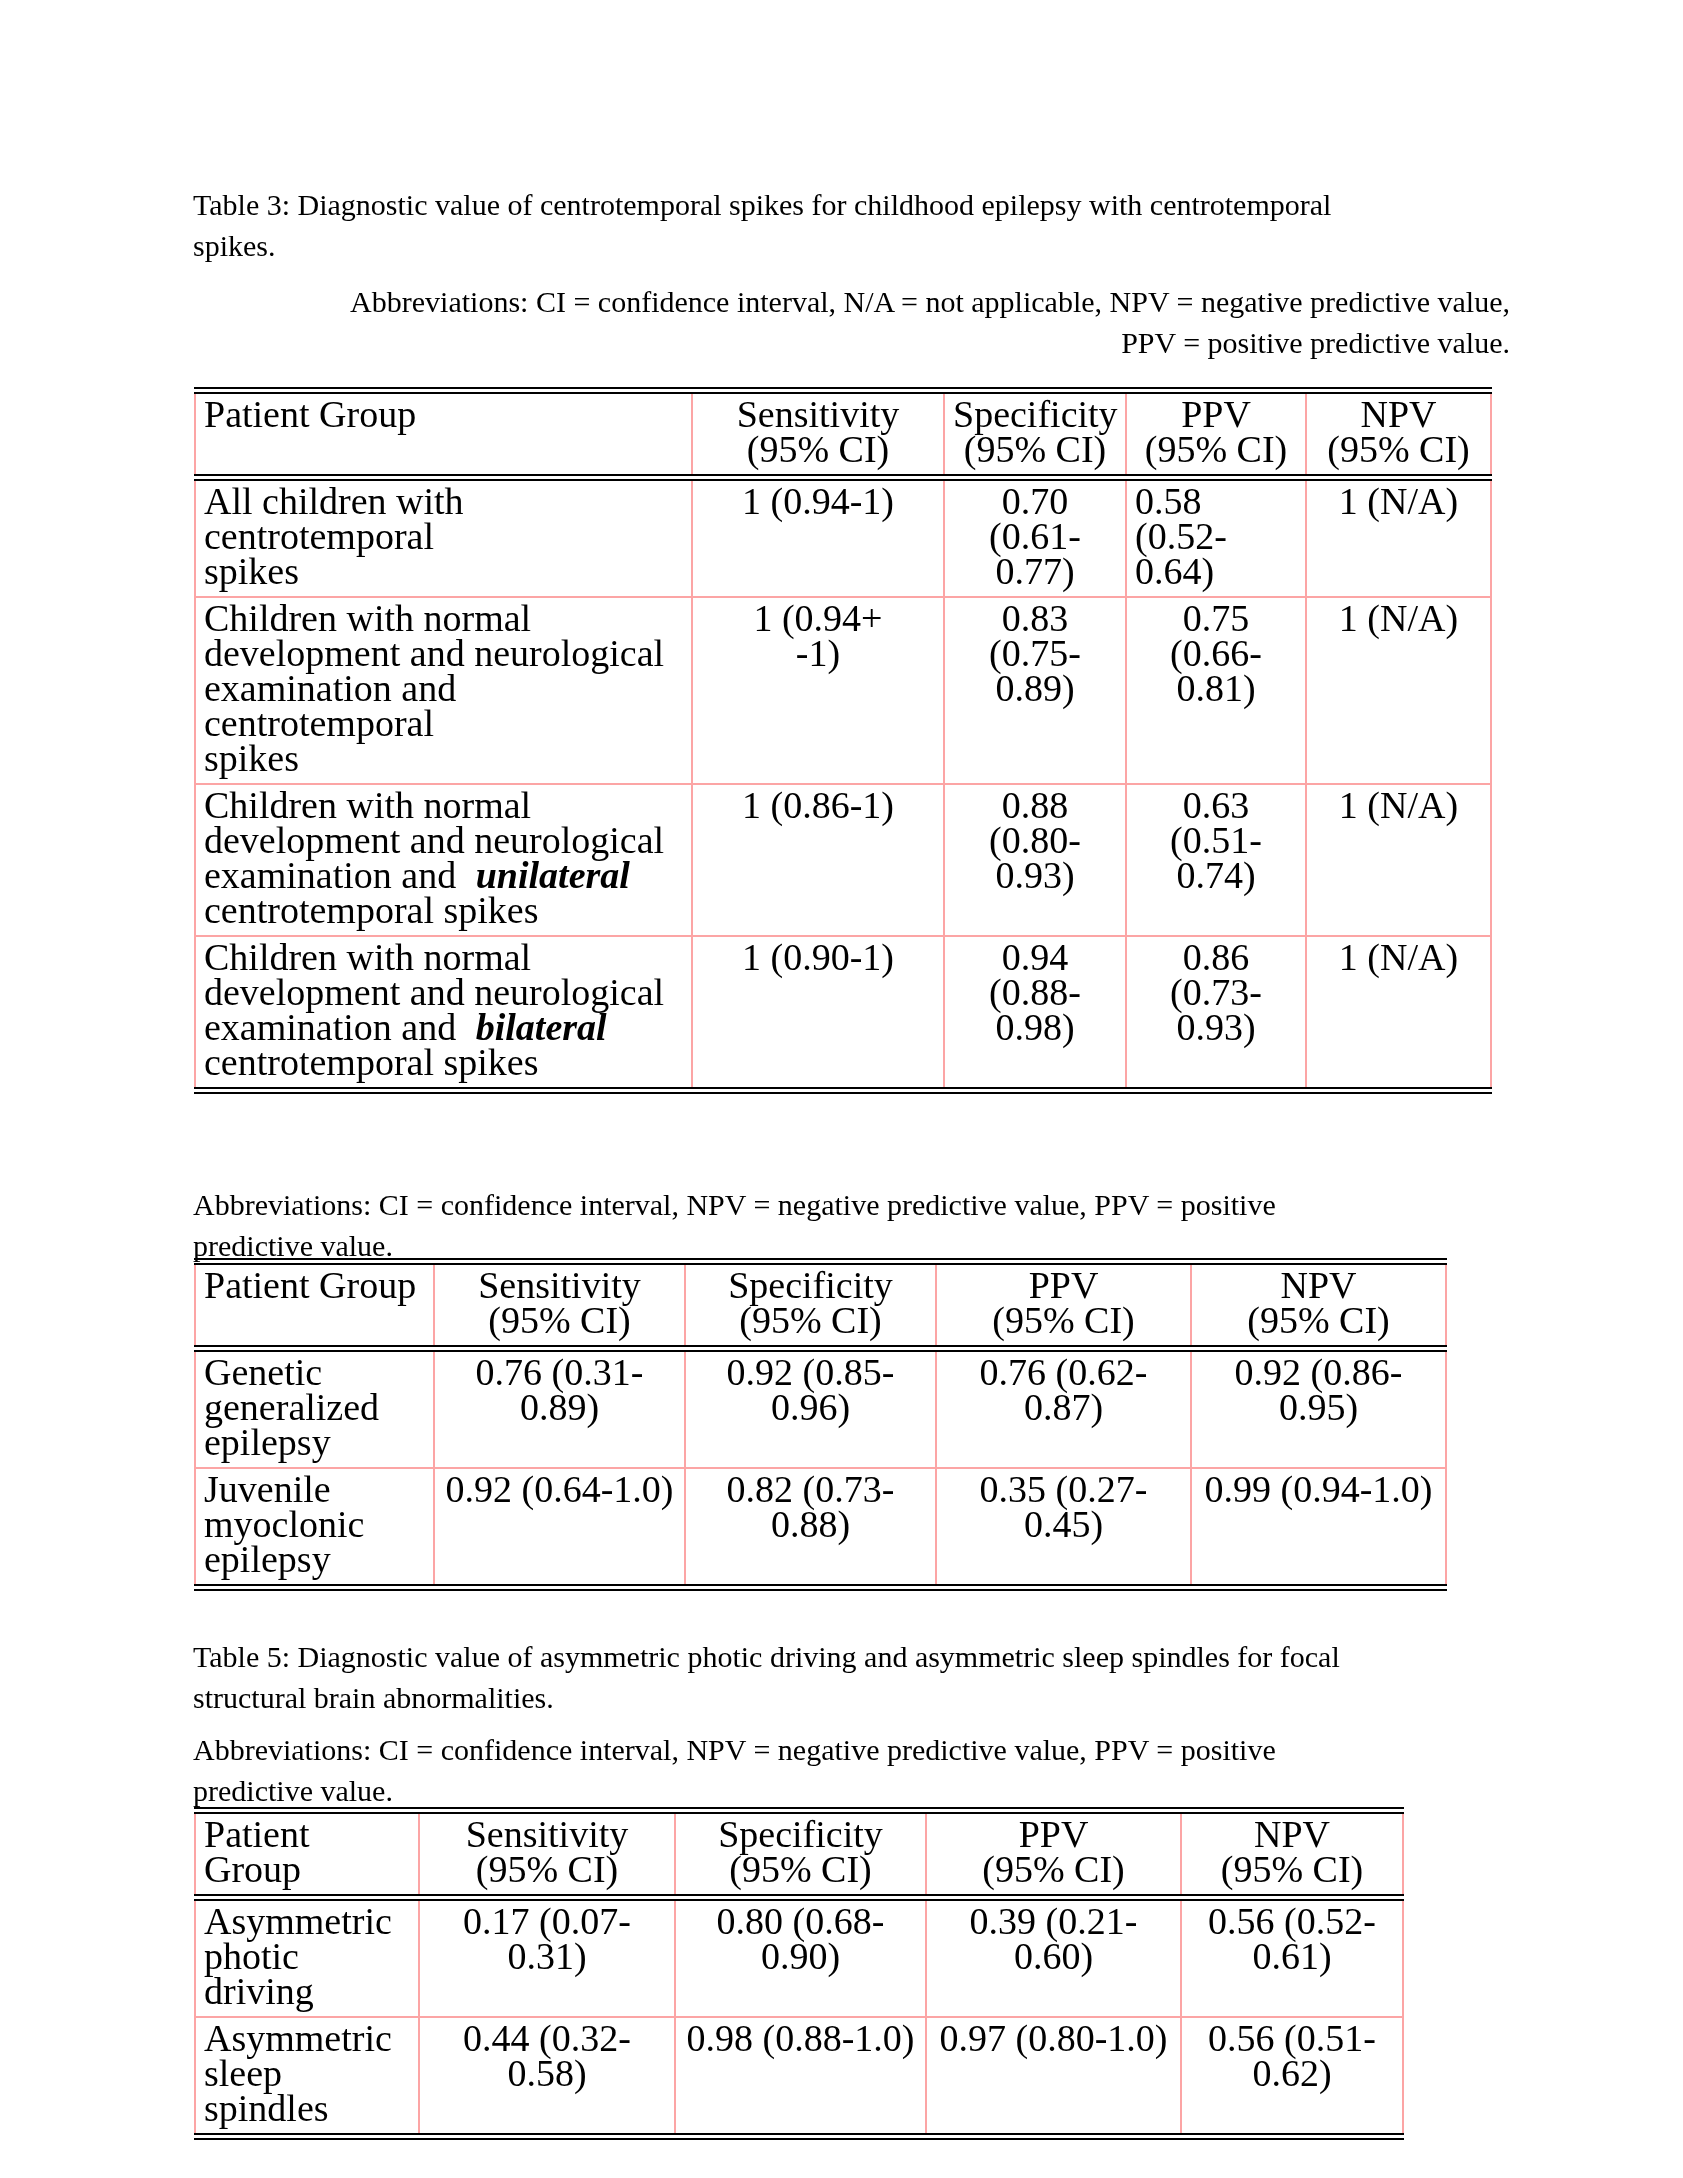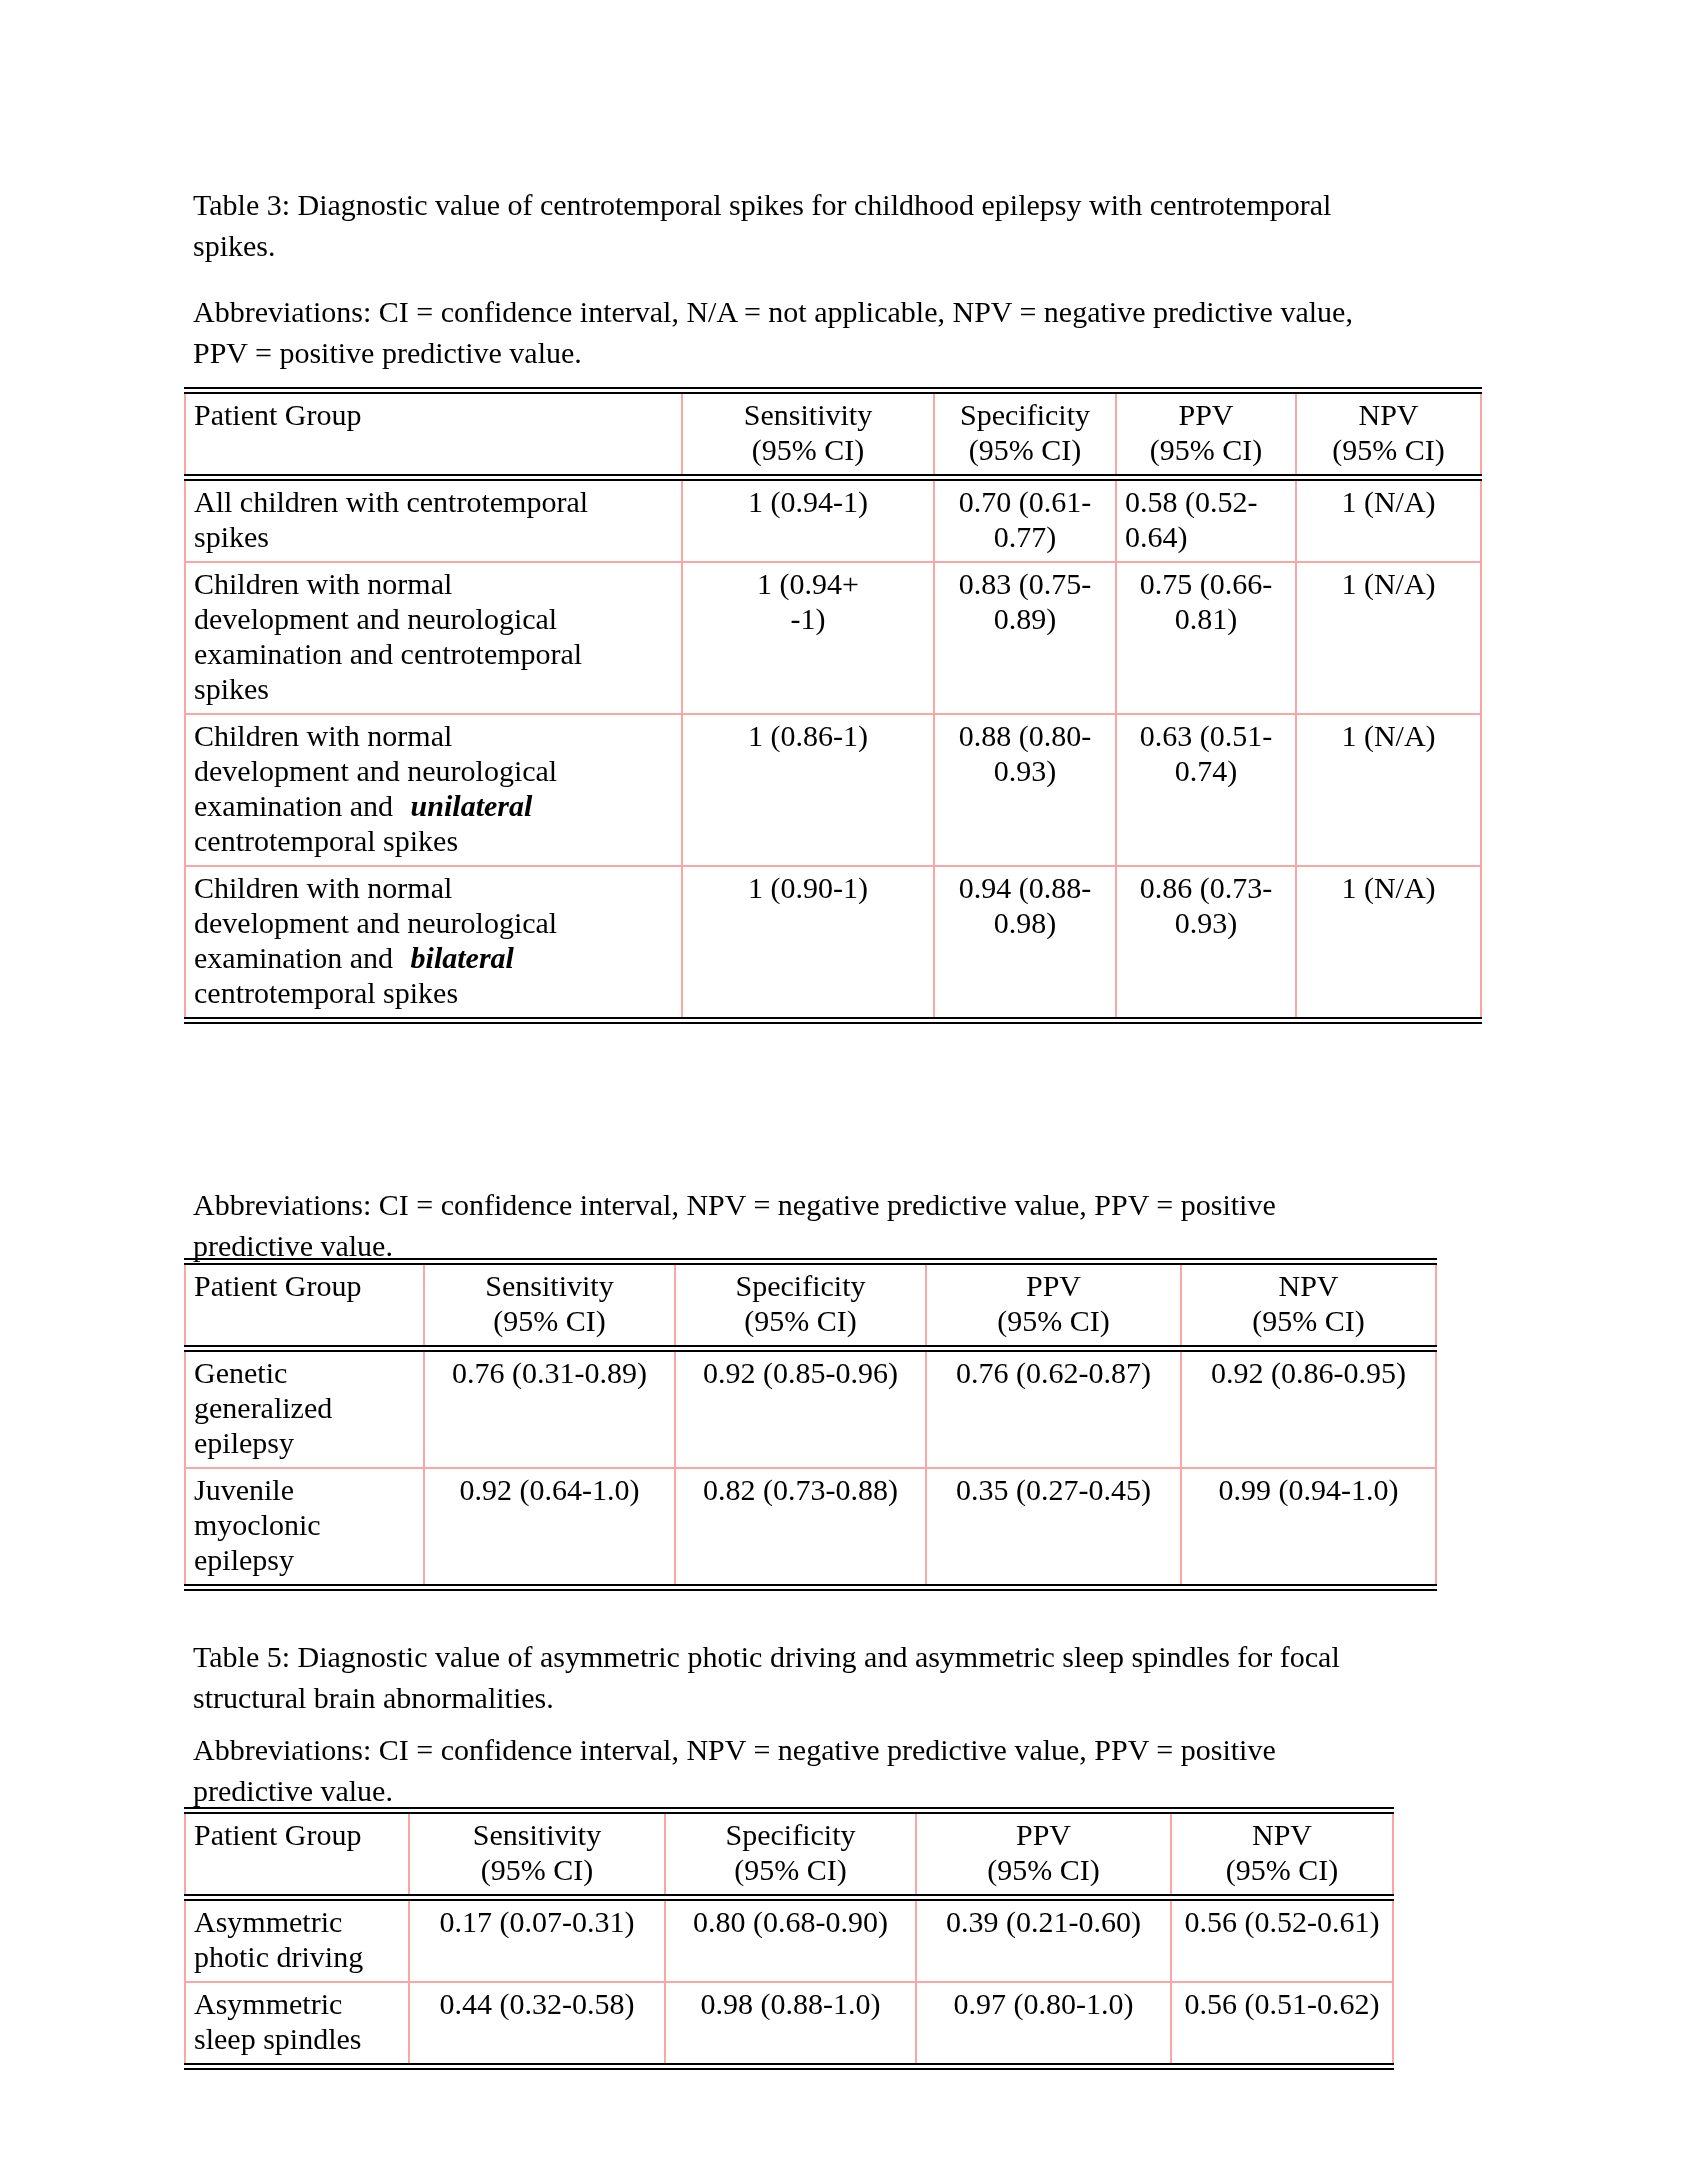--- a/index.html
+++ b/index.html
@@ -14,45 +14,45 @@
   .page { position: absolute; left: 0; top: 0; width: 1683px; height: 1680px; }
   .para {
     position: absolute;
     left: 193px;
     white-space: pre-line;
     line-height: 41px;
     width: 1317px;
   }
   table.dtable {
     position: absolute;
-    left: 184px;
+    left: 194px;
     border-collapse: collapse;
     table-layout: fixed;
-    font-size: 30px;
+    font-size: 38px;
   }
   .dtable th, .dtable td {
     border: 2px solid #fca5a5;
     vertical-align: top;
     padding: 3px 8px 7px 8px;
     line-height: 35px;
     white-space: pre-line;
     font-weight: normal;
   }
   .dtable thead th {
     border-top: 7px double #000000;
     border-bottom: 7px double #000000;
   }
   .dtable tbody tr:last-child td { border-bottom: 7px double #000000; }
   .dtable .pg { text-align: left; }
   .dtable .val { text-align: center; }
   
   #table3 tbody tr:first-child td:nth-child(4) { text-align: left; margin-left: 16px; }
   .emph { font-weight: bold; font-style: italic; margin-left: 10px; }
   #t3-title  { top: 184px; }
-  #t3-abb    { top: 291px; }
+  #t3-abb    { top: 281px; text-align: right; }
   #table3    { top: 387px; width: 1297px; }
   #t4-title  { top: 1081px; }
   #t4-abb    { top: 1184px; }
   #table4    { top: 1258px; width: 1252px; }
   #t5-title  { top: 1636px; }
   #t5-abb    { top: 1729px; }
   #table5    { top: 1807px; width: 1209px; }
 </style>
 </head>
 <body>

